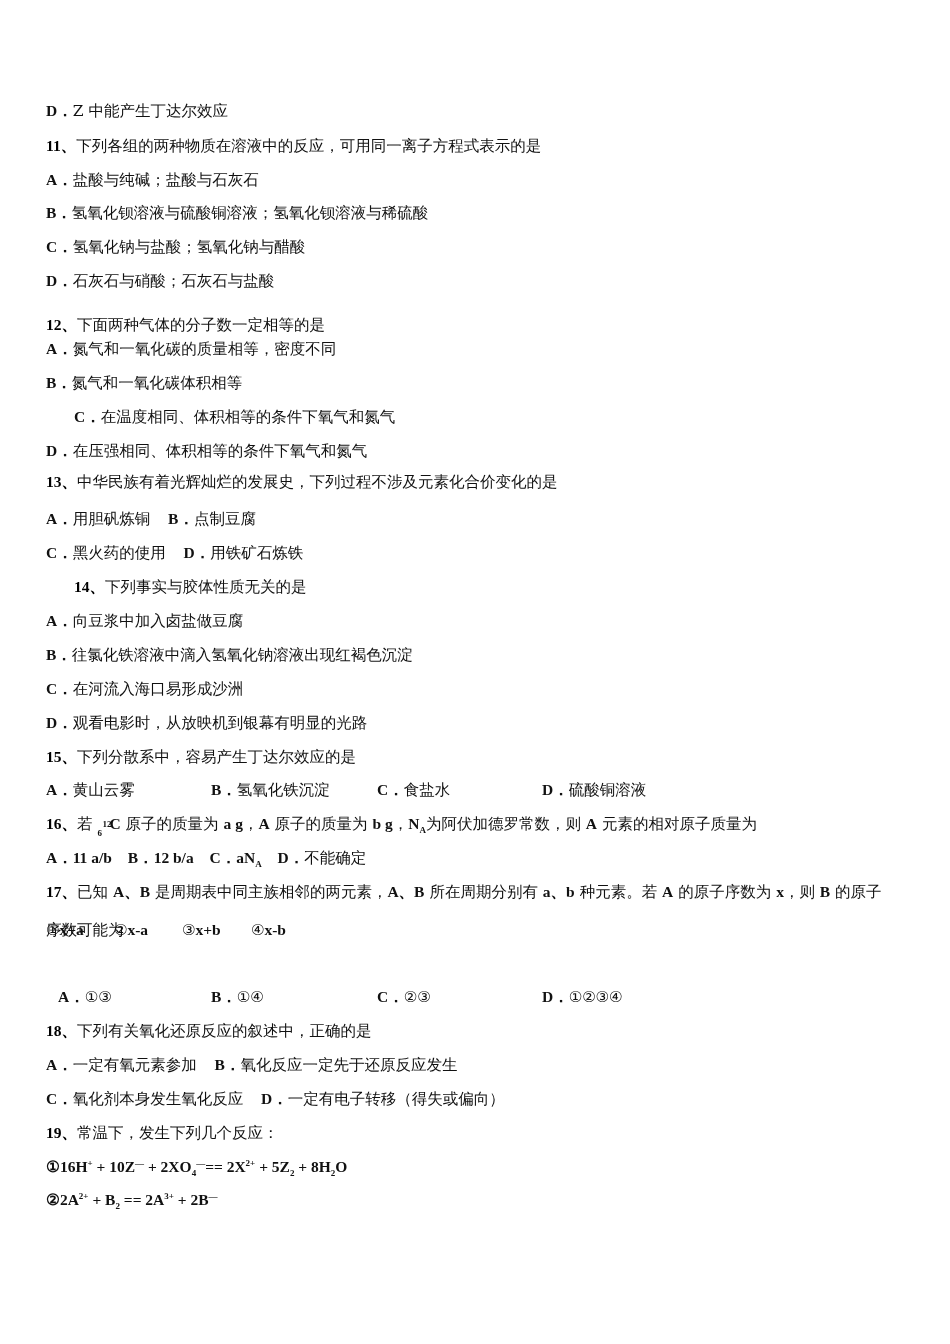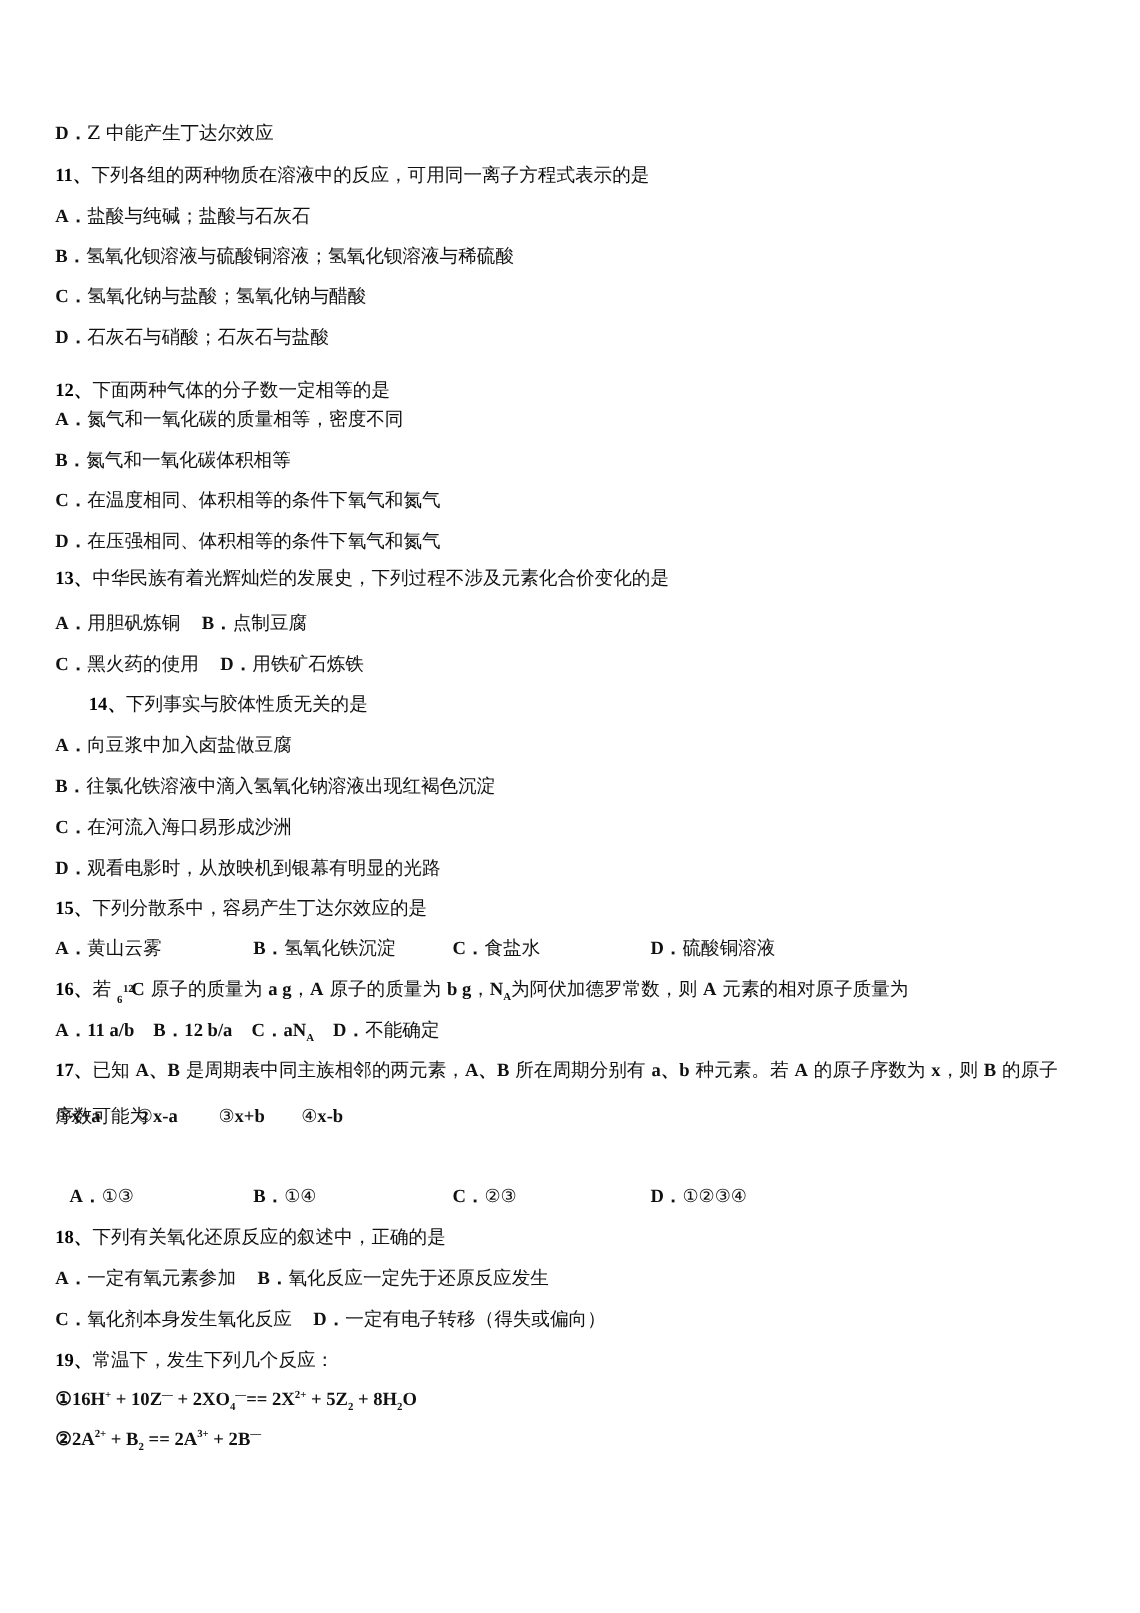--- a/index.html
+++ b/index.html
@@ -42,21 +42,21 @@
 
 <div class="line" style="top:305px;margin-top:10px;">
   <span class="num">12、</span><span class="cjk">下面两种气体的分子数一定相等的是</span>
 </div>
 <div class="line" style="top:339px;">
   <span class="lbl">A．</span><span class="cjk">氮气和一氧化碳的质量相等，密度不同</span>
 </div>
 <div class="line" style="top:373px;">
   <span class="lbl">B．</span><span class="cjk">氮气和一氧化碳体积相等</span>
 </div>
-<div class="line" style="top:407px;">
+<div class="line" style="top:407px;margin-left:28px;">
   <span class="lbl">C．</span><span class="cjk">在温度相同、体积相等的条件下氧气和氮气</span>
 </div>
 <div class="line" style="top:441px;">
   <span class="lbl">D．</span><span class="cjk">在压强相同、体积相等的条件下氧气和氮气</span>
 </div>
 
 <div class="line" style="top:472px;">
   <span class="num">13、</span><span class="cjk">中华民族有着光辉灿烂的发展史，下列过程不涉及元素化合价变化的是</span>
 </div>
 <div class="line" style="top:509px;">

